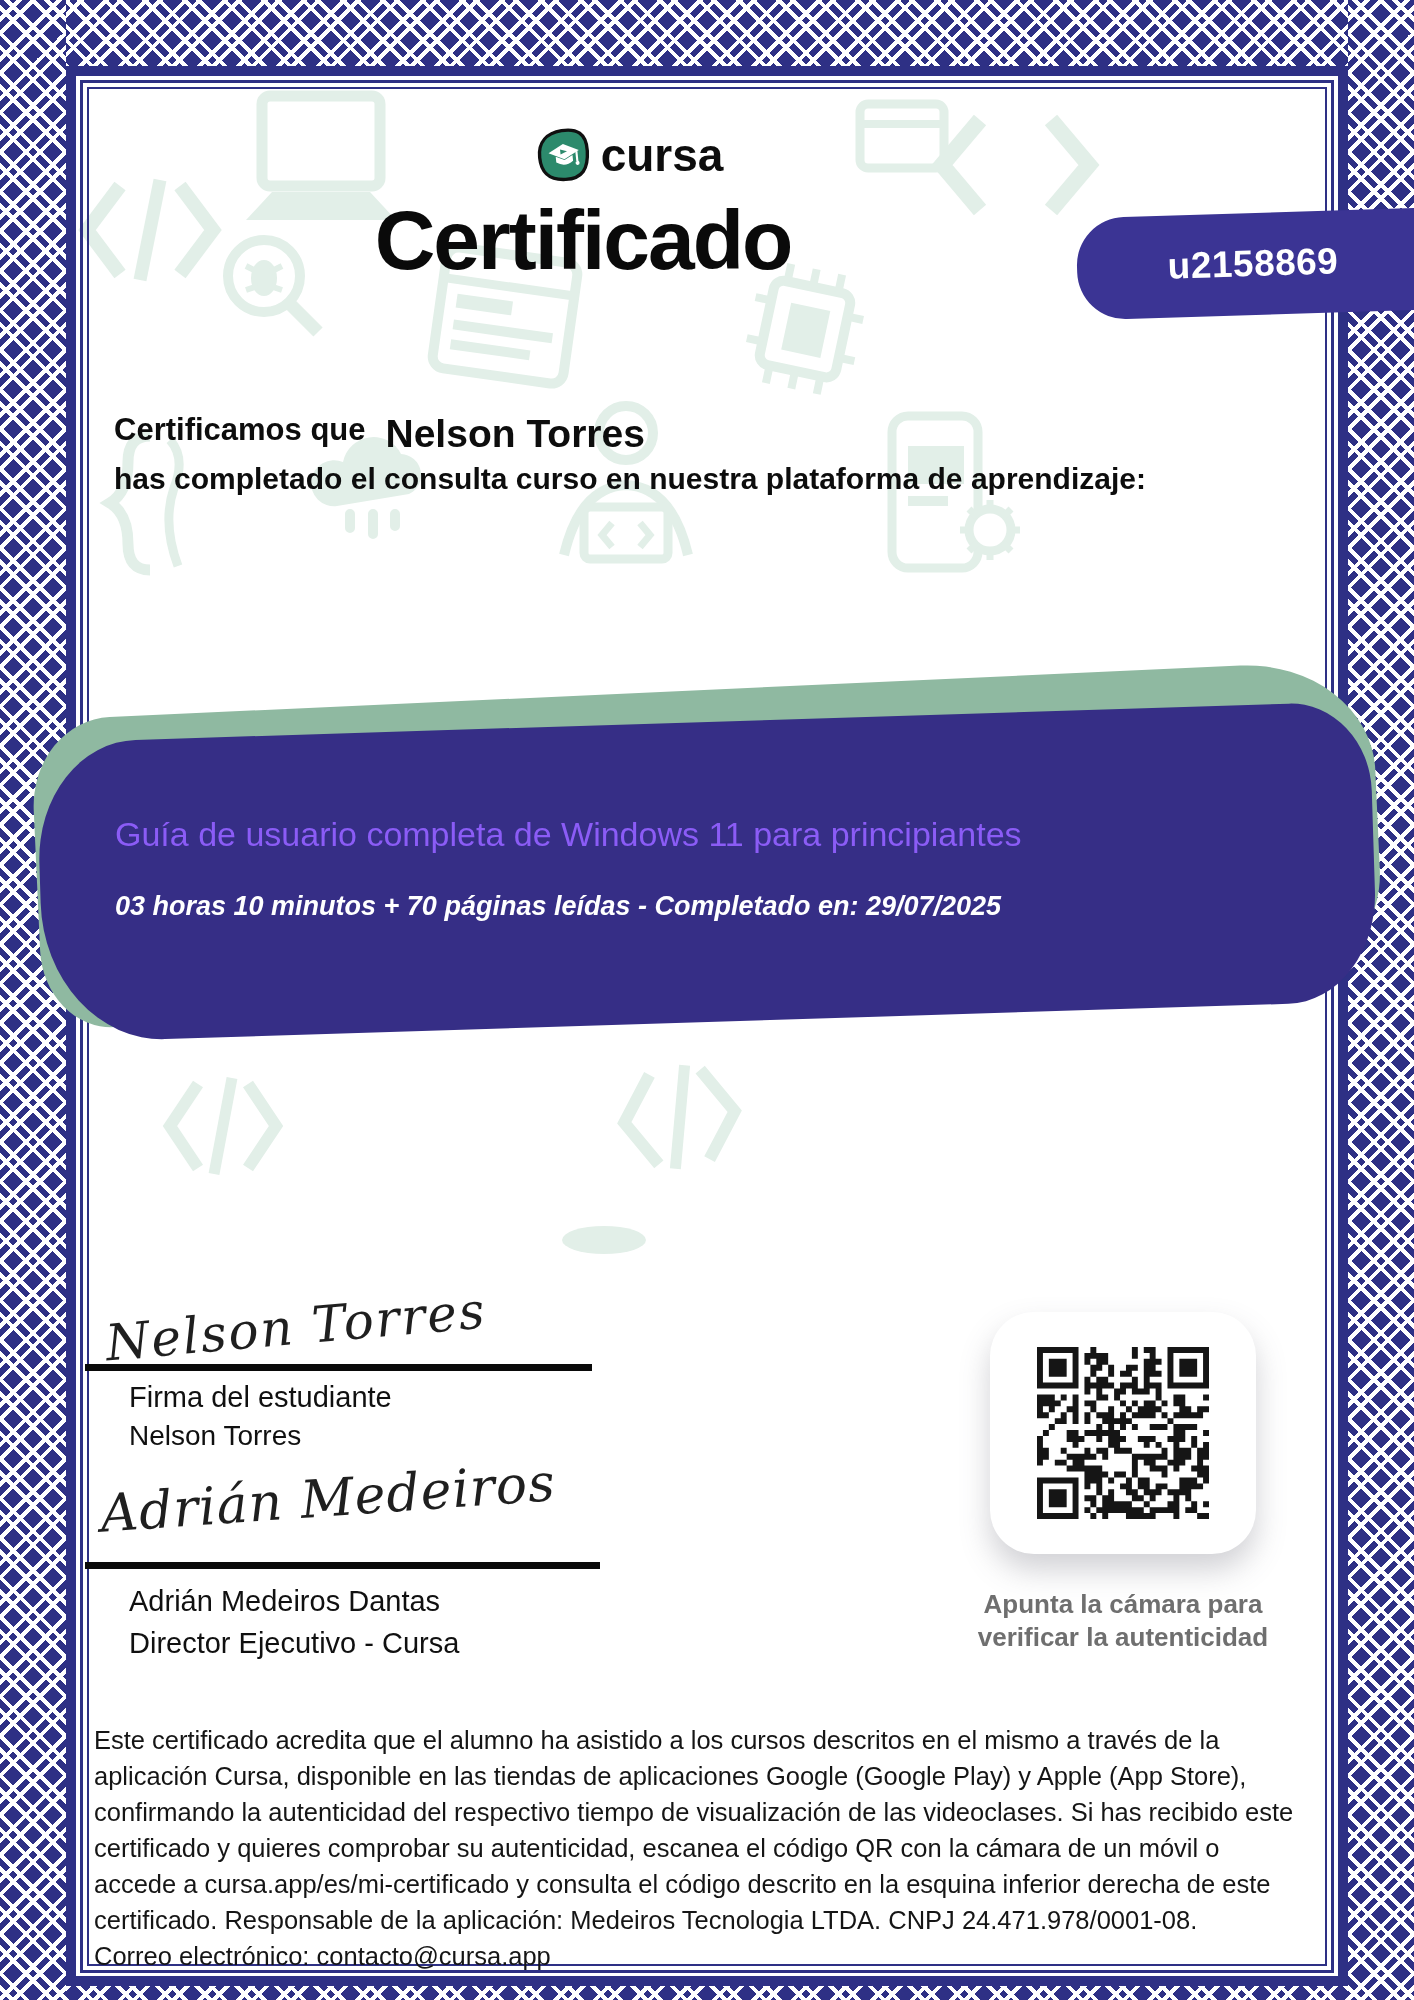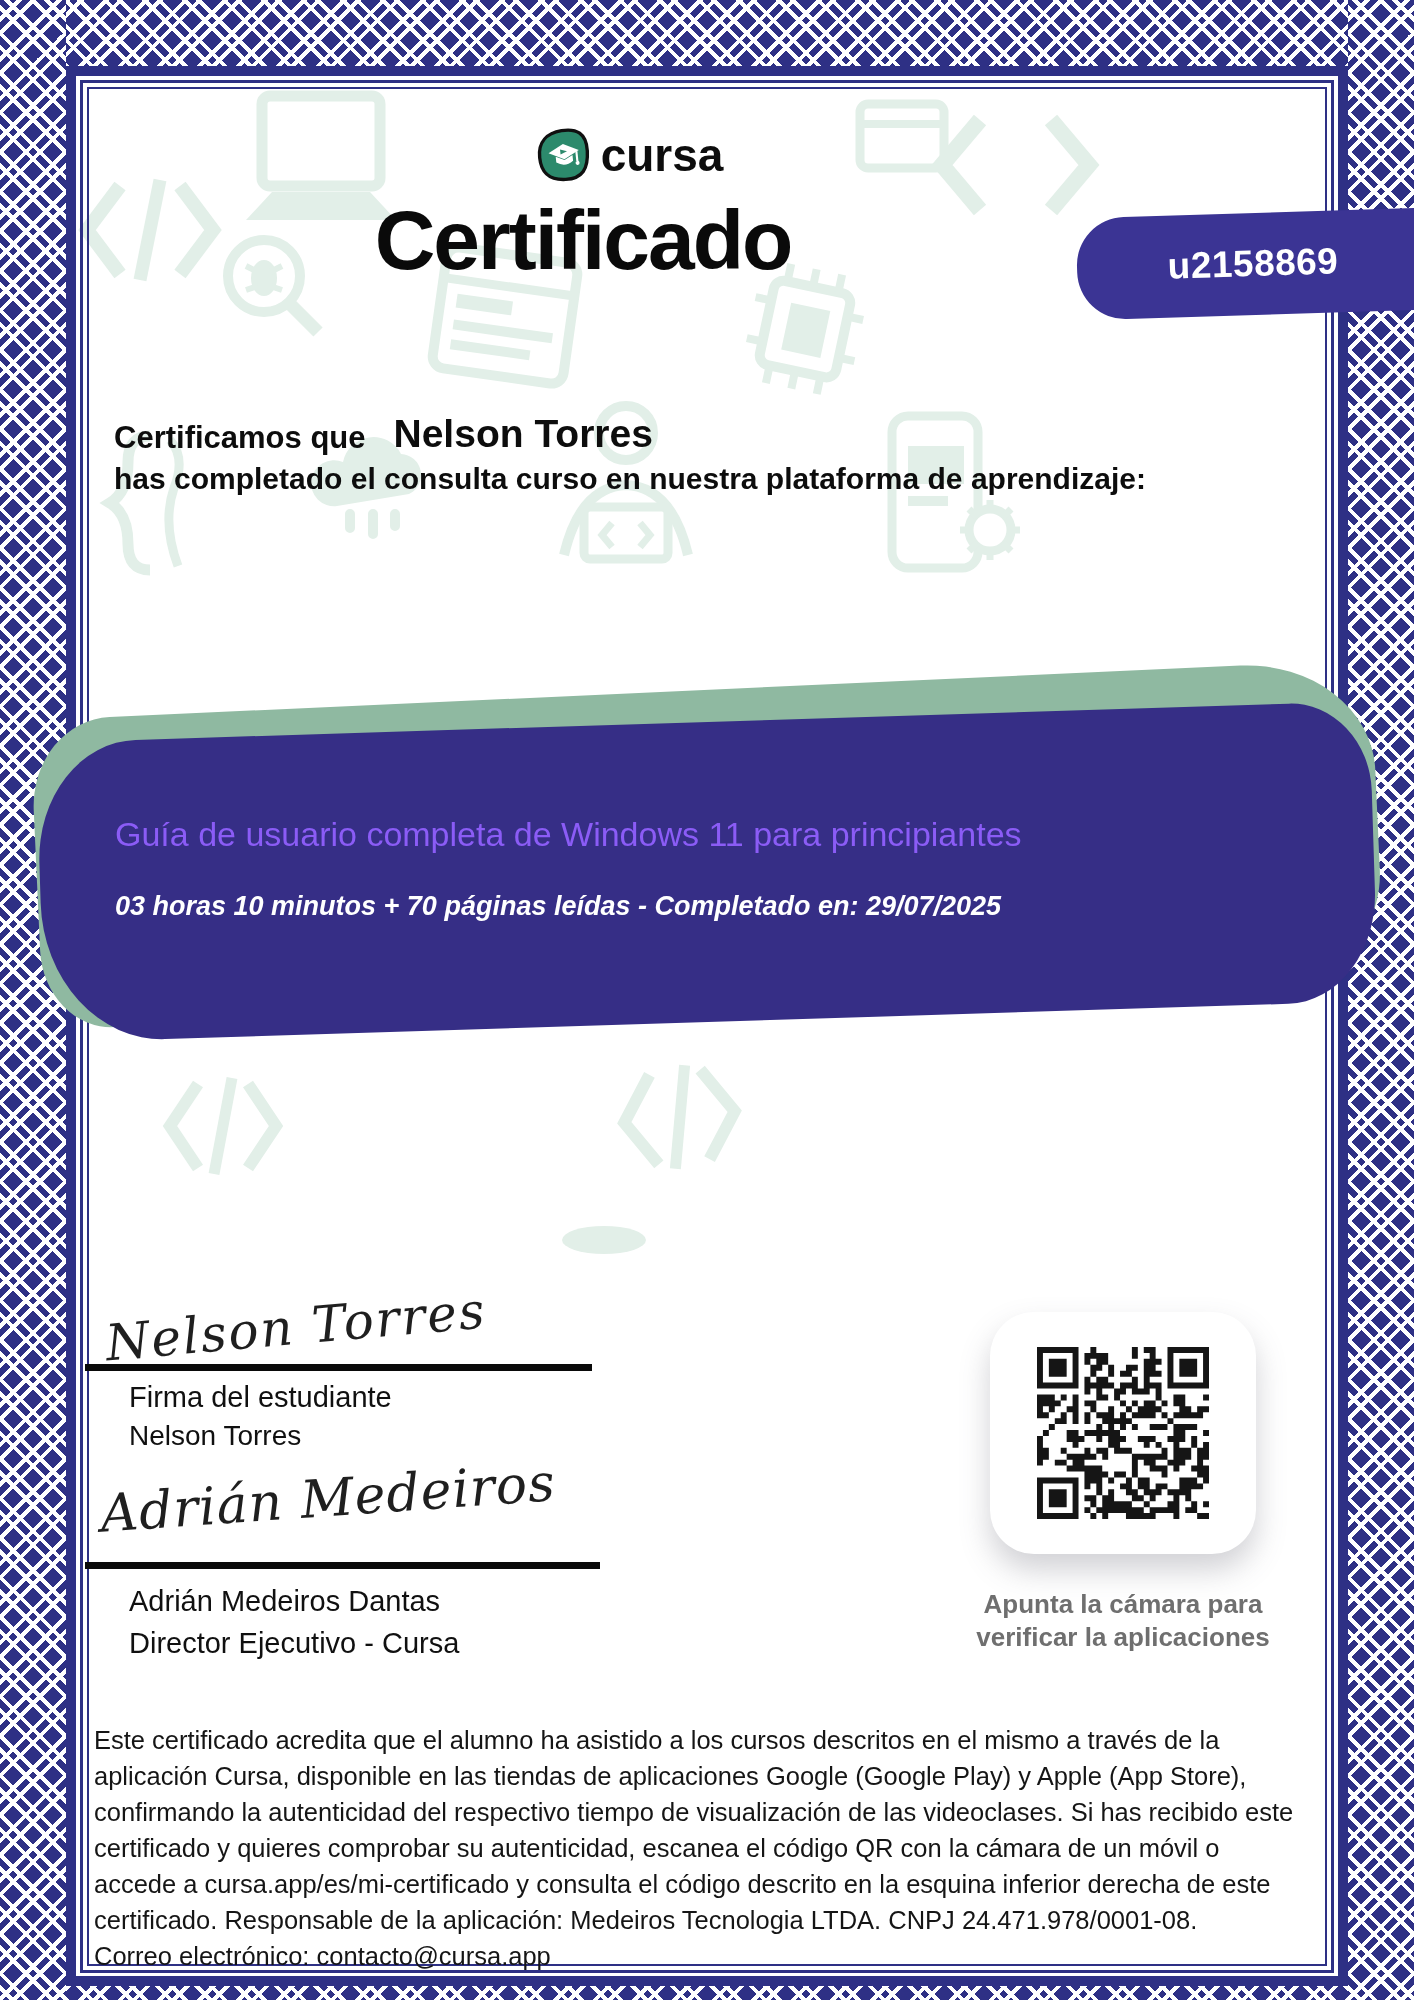--- a/index.html
+++ b/index.html
@@ -29,21 +29,21 @@
   .logo-text{font-size:46px;font-weight:700;color:#0d0d0d;letter-spacing:0px;}
   .title{position:absolute;left:90px;top:192px;width:940px;margin:0;text-align:center;
          font-size:84px;font-weight:900;letter-spacing:-2px;color:#0a0a0a;z-index:3;padding-left:23px;}
   .id-badge{position:absolute;left:1077px;top:213px;width:352px;height:102px;background:#3b3494;
             border-radius:48px 14px 14px 48px;transform:rotate(-1.8deg);z-index:7;
             display:flex;align-items:center;justify-content:center;}
   .id-badge span{font-size:37px;font-weight:600;color:#ffffff;letter-spacing:0.5px;}
 
   
   .intro{position:absolute;left:114px;top:412px;z-index:3;}
-  .intro-line1{display:flex;align-items:flex-end;gap:28px;}
+  .intro-line1{display:flex;align-items:flex-start;gap:20px;}
   .certify{font-size:31px;font-weight:700;color:#0d0d0d;}
   .student{font-size:39px;font-weight:700;color:#0d0d0d;}
   .intro-line2{margin-top:6px;font-size:30px;font-weight:700;color:#0d0d0d;}
 
   
   .band-green{position:absolute;left:36px;top:690px;width:1342px;height:310px;background:#8fb9a1;
               border-radius:80px 130px 90px 70px / 90px 110px 100px 80px;transform:rotate(-2.6deg);z-index:4;}
   .band-indigo{position:absolute;left:40px;top:722px;width:1334px;height:300px;background:#362e86;
                border-radius:100px 80px 90px 120px / 120px 90px 110px 140px;transform:rotate(-1.8deg);z-index:5;}
   .course-title{position:absolute;left:115px;top:815px;width:1100px;font-size:34px;font-weight:400;color:#8b5cf6;z-index:6;}
@@ -219,21 +219,21 @@
   <div class="qr-card">
     <svg id="qr-svg" width="172" height="172" viewBox="0 0 174 174">
         <path d="M54 0h6v6h-6zM96 0h6v6h-6zM108 0h6v6h-6zM114 0h6v6h-6zM48 6h6v6h-6zM54 6h6v6h-6zM60 6h6v6h-6zM66 6h6v6h-6zM96 6h6v6h-6zM114 6h6v6h-6zM48 12h6v6h-6zM60 12h6v6h-6zM66 12h6v6h-6zM108 12h6v6h-6zM114 12h6v6h-6zM120 12h6v6h-6zM54 18h6v6h-6zM60 18h6v6h-6zM72 18h6v6h-6zM90 18h6v6h-6zM96 18h6v6h-6zM108 18h6v6h-6zM114 18h6v6h-6zM54 24h6v6h-6zM72 24h6v6h-6zM84 24h6v6h-6zM90 24h6v6h-6zM108 24h6v6h-6zM114 24h6v6h-6zM120 24h6v6h-6zM48 30h6v6h-6zM60 30h6v6h-6zM66 30h6v6h-6zM96 30h6v6h-6zM108 30h6v6h-6zM48 36h6v6h-6zM54 36h6v6h-6zM66 36h6v6h-6zM72 36h6v6h-6zM90 36h6v6h-6zM96 36h6v6h-6zM108 36h6v6h-6zM114 36h6v6h-6zM48 42h6v6h-6zM60 42h6v6h-6zM78 42h6v6h-6zM84 42h6v6h-6zM96 42h6v6h-6zM102 42h6v6h-6zM108 42h6v6h-6zM120 42h6v6h-6zM0 48h6v6h-6zM6 48h6v6h-6zM12 48h6v6h-6zM24 48h6v6h-6zM60 48h6v6h-6zM66 48h6v6h-6zM78 48h6v6h-6zM120 48h6v6h-6zM138 48h6v6h-6zM144 48h6v6h-6zM168 48h6v6h-6zM0 54h6v6h-6zM6 54h6v6h-6zM12 54h6v6h-6zM18 54h6v6h-6zM36 54h6v6h-6zM48 54h6v6h-6zM54 54h6v6h-6zM84 54h6v6h-6zM96 54h6v6h-6zM108 54h6v6h-6zM114 54h6v6h-6zM126 54h6v6h-6zM138 54h6v6h-6zM144 54h6v6h-6zM0 60h6v6h-6zM12 60h6v6h-6zM30 60h6v6h-6zM54 60h6v6h-6zM72 60h6v6h-6zM90 60h6v6h-6zM102 60h6v6h-6zM108 60h6v6h-6zM114 60h6v6h-6zM120 60h6v6h-6zM144 60h6v6h-6zM150 60h6v6h-6zM162 60h6v6h-6zM168 60h6v6h-6zM0 66h6v6h-6zM6 66h6v6h-6zM24 66h6v6h-6zM36 66h6v6h-6zM48 66h6v6h-6zM60 66h6v6h-6zM66 66h6v6h-6zM72 66h6v6h-6zM84 66h6v6h-6zM96 66h6v6h-6zM102 66h6v6h-6zM108 66h6v6h-6zM114 66h6v6h-6zM126 66h6v6h-6zM138 66h6v6h-6zM144 66h6v6h-6zM150 66h6v6h-6zM156 66h6v6h-6zM162 66h6v6h-6zM18 72h6v6h-6zM24 72h6v6h-6zM48 72h6v6h-6zM66 72h6v6h-6zM72 72h6v6h-6zM78 72h6v6h-6zM84 72h6v6h-6zM90 72h6v6h-6zM132 72h6v6h-6zM12 78h6v6h-6zM60 78h6v6h-6zM72 78h6v6h-6zM84 78h6v6h-6zM96 78h6v6h-6zM114 78h6v6h-6zM120 78h6v6h-6zM126 78h6v6h-6zM138 78h6v6h-6zM144 78h6v6h-6zM150 78h6v6h-6zM156 78h6v6h-6zM6 84h6v6h-6zM30 84h6v6h-6zM48 84h6v6h-6zM54 84h6v6h-6zM60 84h6v6h-6zM66 84h6v6h-6zM72 84h6v6h-6zM78 84h6v6h-6zM138 84h6v6h-6zM144 84h6v6h-6zM168 84h6v6h-6zM0 90h6v6h-6zM30 90h6v6h-6zM36 90h6v6h-6zM42 90h6v6h-6zM60 90h6v6h-6zM72 90h6v6h-6zM78 90h6v6h-6zM84 90h6v6h-6zM102 90h6v6h-6zM108 90h6v6h-6zM114 90h6v6h-6zM132 90h6v6h-6zM138 90h6v6h-6zM144 90h6v6h-6zM156 90h6v6h-6zM0 96h6v6h-6zM72 96h6v6h-6zM78 96h6v6h-6zM108 96h6v6h-6zM120 96h6v6h-6zM138 96h6v6h-6zM156 96h6v6h-6zM168 96h6v6h-6zM0 102h6v6h-6zM6 102h6v6h-6zM24 102h6v6h-6zM48 102h6v6h-6zM60 102h6v6h-6zM66 102h6v6h-6zM78 102h6v6h-6zM84 102h6v6h-6zM90 102h6v6h-6zM126 102h6v6h-6zM138 102h6v6h-6zM144 102h6v6h-6zM150 102h6v6h-6zM162 102h6v6h-6zM168 102h6v6h-6zM0 108h6v6h-6zM6 108h6v6h-6zM30 108h6v6h-6zM42 108h6v6h-6zM48 108h6v6h-6zM54 108h6v6h-6zM66 108h6v6h-6zM96 108h6v6h-6zM102 108h6v6h-6zM108 108h6v6h-6zM114 108h6v6h-6zM120 108h6v6h-6zM126 108h6v6h-6zM138 108h6v6h-6zM144 108h6v6h-6zM150 108h6v6h-6zM162 108h6v6h-6zM168 108h6v6h-6zM0 114h6v6h-6zM18 114h6v6h-6zM24 114h6v6h-6zM36 114h6v6h-6zM42 114h6v6h-6zM96 114h6v6h-6zM108 114h6v6h-6zM114 114h6v6h-6zM132 114h6v6h-6zM138 114h6v6h-6zM144 114h6v6h-6zM162 114h6v6h-6zM30 120h6v6h-6zM42 120h6v6h-6zM48 120h6v6h-6zM54 120h6v6h-6zM60 120h6v6h-6zM96 120h6v6h-6zM114 120h6v6h-6zM120 120h6v6h-6zM126 120h6v6h-6zM138 120h6v6h-6zM156 120h6v6h-6zM162 120h6v6h-6zM168 120h6v6h-6zM48 126h6v6h-6zM54 126h6v6h-6zM60 126h6v6h-6zM66 126h6v6h-6zM78 126h6v6h-6zM84 126h6v6h-6zM96 126h6v6h-6zM126 126h6v6h-6zM162 126h6v6h-6zM168 126h6v6h-6zM48 132h6v6h-6zM54 132h6v6h-6zM60 132h6v6h-6zM72 132h6v6h-6zM90 132h6v6h-6zM102 132h6v6h-6zM108 132h6v6h-6zM144 132h6v6h-6zM150 132h6v6h-6zM156 132h6v6h-6zM168 132h6v6h-6zM48 138h6v6h-6zM60 138h6v6h-6zM84 138h6v6h-6zM90 138h6v6h-6zM102 138h6v6h-6zM108 138h6v6h-6zM120 138h6v6h-6zM126 138h6v6h-6zM144 138h6v6h-6zM150 138h6v6h-6zM156 138h6v6h-6zM162 138h6v6h-6zM60 144h6v6h-6zM72 144h6v6h-6zM90 144h6v6h-6zM96 144h6v6h-6zM108 144h6v6h-6zM114 144h6v6h-6zM120 144h6v6h-6zM132 144h6v6h-6zM138 144h6v6h-6zM144 144h6v6h-6zM150 144h6v6h-6zM48 150h6v6h-6zM54 150h6v6h-6zM66 150h6v6h-6zM72 150h6v6h-6zM96 150h6v6h-6zM102 150h6v6h-6zM114 150h6v6h-6zM138 150h6v6h-6zM150 150h6v6h-6zM54 156h6v6h-6zM66 156h6v6h-6zM72 156h6v6h-6zM78 156h6v6h-6zM84 156h6v6h-6zM90 156h6v6h-6zM108 156h6v6h-6zM132 156h6v6h-6zM138 156h6v6h-6zM156 156h6v6h-6zM168 156h6v6h-6zM48 162h6v6h-6zM60 162h6v6h-6zM66 162h6v6h-6zM72 162h6v6h-6zM78 162h6v6h-6zM84 162h6v6h-6zM90 162h6v6h-6zM96 162h6v6h-6zM102 162h6v6h-6zM114 162h6v6h-6zM120 162h6v6h-6zM126 162h6v6h-6zM132 162h6v6h-6zM138 162h6v6h-6zM150 162h6v6h-6zM156 162h6v6h-6zM54 168h6v6h-6zM66 168h6v6h-6zM90 168h6v6h-6zM96 168h6v6h-6zM102 168h6v6h-6zM108 168h6v6h-6zM114 168h6v6h-6zM138 168h6v6h-6zM162 168h6v6h-6zM168 168h6v6h-6zM48 36h6v6h-6z M36 48h6v6h-6zM60 36h6v6h-6z M36 60h6v6h-6zM72 36h6v6h-6z M36 72h6v6h-6zM84 36h6v6h-6z M36 84h6v6h-6zM96 36h6v6h-6z M36 96h6v6h-6zM108 36h6v6h-6z M36 108h6v6h-6zM120 36h6v6h-6z M36 120h6v6h-6z" fill="#151515"></path>
         <path d="M0 0h42v42h-42z M6 6h30v30h-30z M12 12h18v18h-18z" fill="#151515" fill-rule="evenodd"></path>
         <path d="M132 0h42v42h-42z M138 6h30v30h-30z M144 12h18v18h-18z" fill="#151515" fill-rule="evenodd"></path>
         <path d="M0 132h42v42h-42z M6 138h30v30h-30z M12 144h18v18h-18z" fill="#151515" fill-rule="evenodd"></path>
       </svg>
   </div>
   <div class="qr-caption">
     <div>Apunta la cámara para</div>
-    <div>verificar la aplicaciones</div>
+    <div>verificar la autenticidad</div>
   </div>
 
   <div class="footer">
     <div>Este certificado acredita que el alumno ha asistido a los cursos descritos en el mismo a través de la</div>
     <div>aplicación Cursa, disponible en las tiendas de aplicaciones Google (Google Play) y Apple (App Store),</div>
     <div>confirmando la autenticidad del respectivo tiempo de visualización de las videoclases. Si has recibido este</div>
     <div>certificado y quieres comprobar su autenticidad, escanea el código QR con la cámara de un móvil o</div>
     <div>accede a cursa.app/es/mi-certificado y consulta el código descrito en la esquina inferior derecha de este</div>
     <div>certificado. Responsable de la aplicación: Medeiros Tecnologia LTDA. CNPJ 24.471.978/0001-08.</div>
     <div>Correo electrónico: contacto@cursa.app</div>

